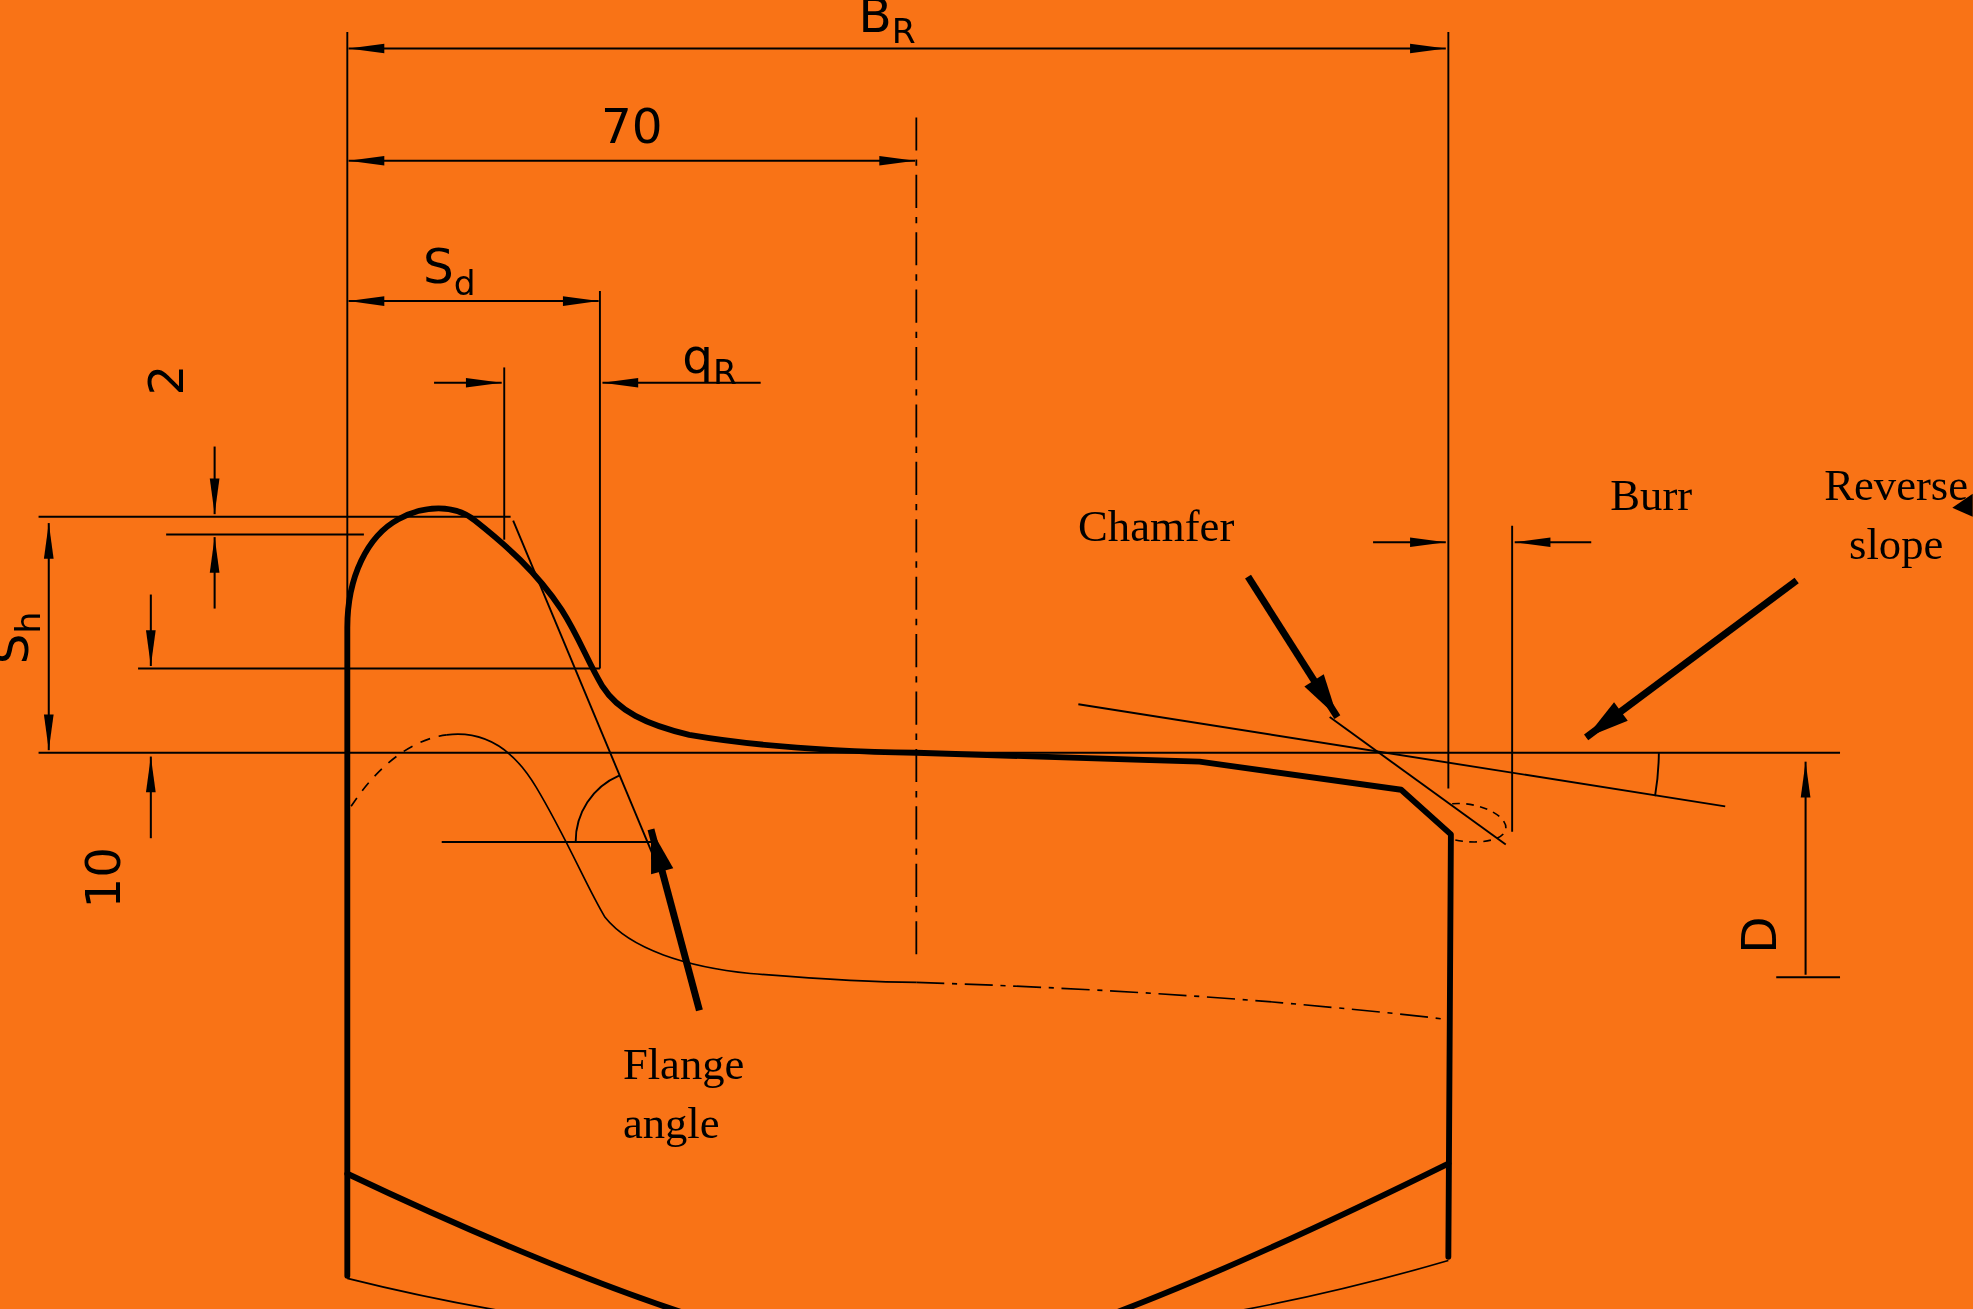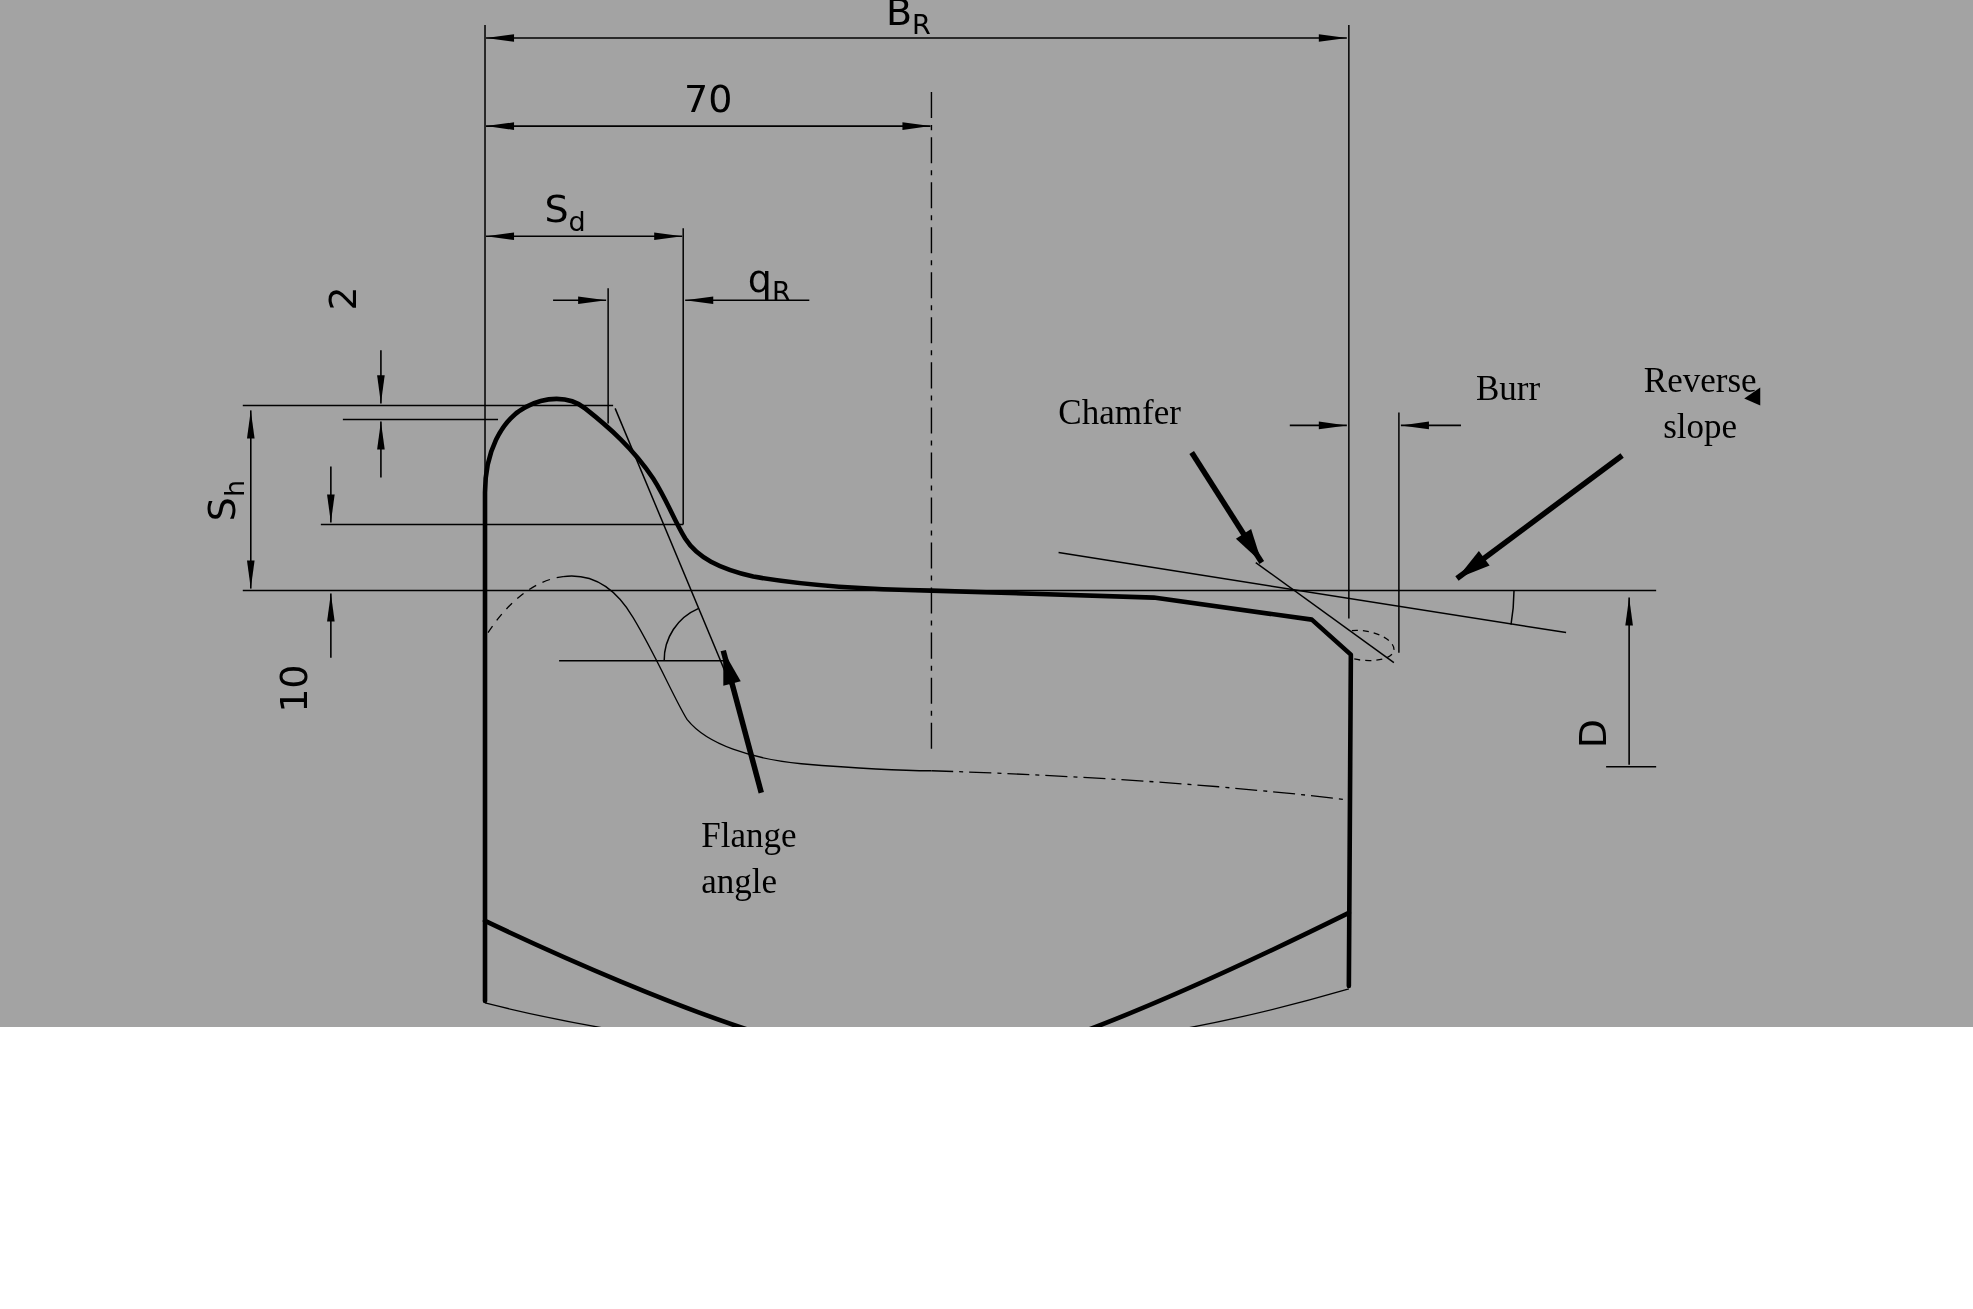--- a/index.html
+++ b/index.html
@@ -1,20 +1,20 @@
 <!DOCTYPE html>
 <html><head>
 <meta charset="utf-8">
 <style>
   html, body { margin: 0; padding: 0; background: #ffffff; }
   .page {
     width: 1973px;
-    height: 1027px;
+    height: 1309px;
     position: relative;
-    background: #a3a3a3;
+    background: #f97316;
     overflow: hidden;
   }
   svg { display: block; width: 100%; height: 100%; }
   .thin   { stroke: #000; stroke-width: 1.5; fill: none; }
   .hair   { stroke: #000; stroke-width: 1.3; fill: none; }
   .thick  { stroke: #000; stroke-width: 4.6; fill: none; stroke-linejoin: round; stroke-linecap: round; }
   .heavy  { stroke: #000; stroke-width: 5.5; fill: none; }
   .dimline{ stroke: #000; stroke-width: 1.6; fill: none; }
   .dim-text {
     font-family: "DejaVu Sans", sans-serif;

